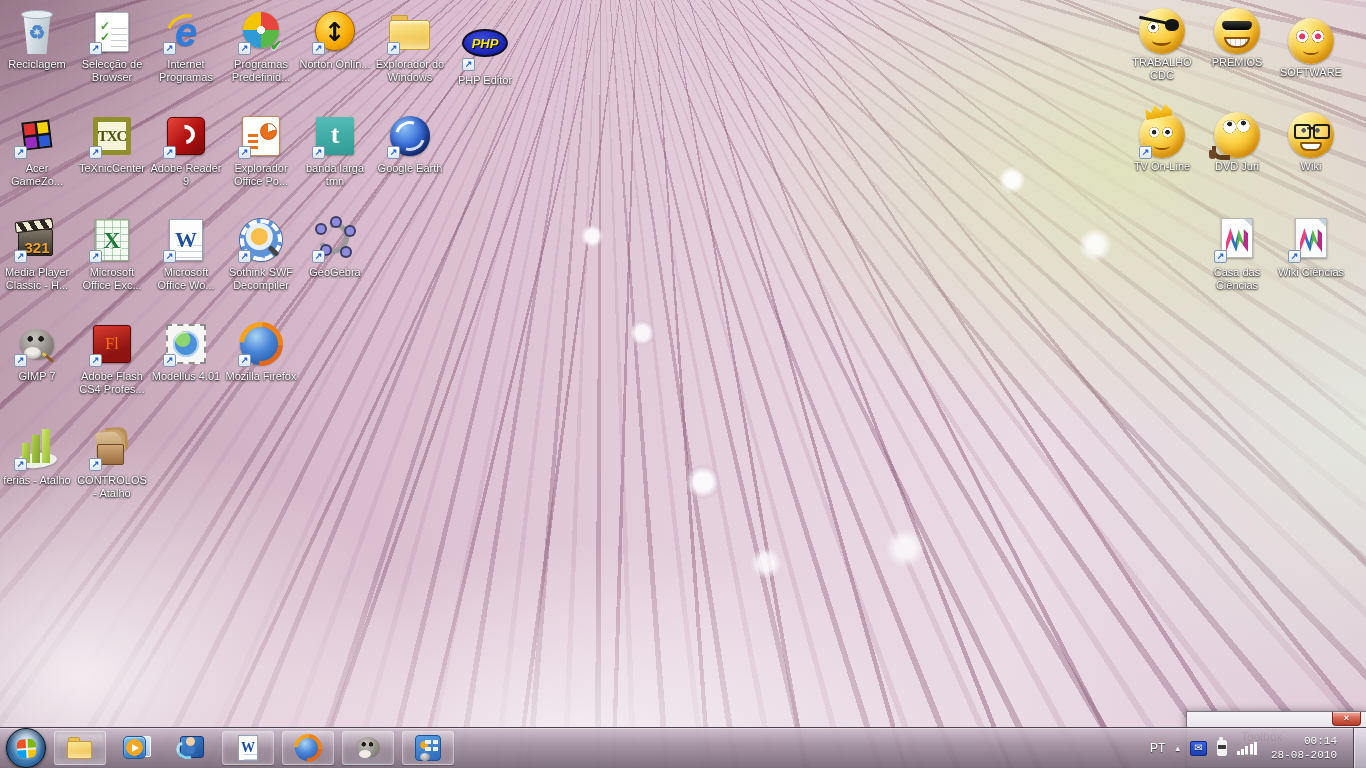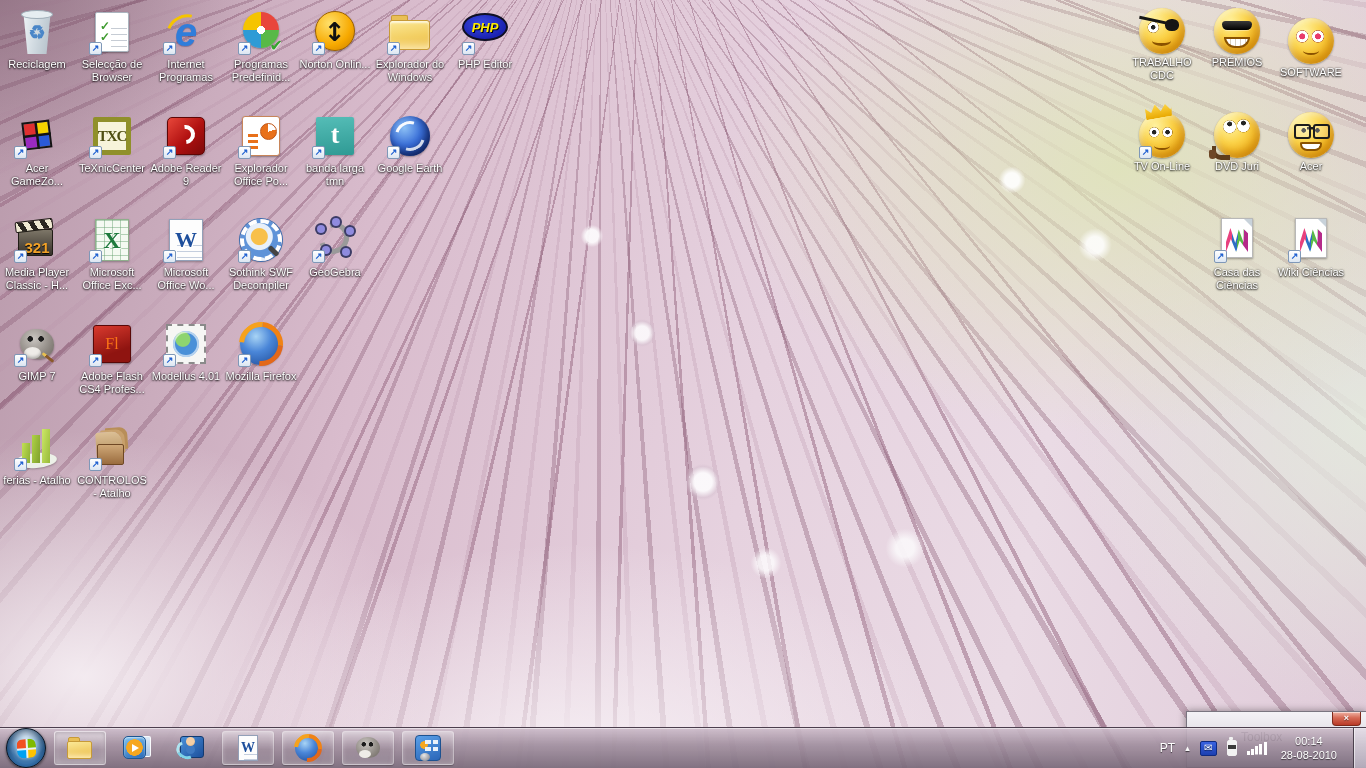--- a/index.html
+++ b/index.html
@@ -297,21 +297,21 @@
   .chev{font-size:9px;opacity:.95;cursor:pointer;}
   .mail{width:17px;height:15px;border-radius:2px;display:flex;align-items:center;justify-content:center;cursor:pointer;
     background:linear-gradient(#3a62e0,#1b3fb0);border:1px solid #0f2a80;font-size:10px;line-height:10px;}
   .batt{width:10px;height:16px;border:1.5px solid #f2f2f2;border-radius:2px;position:relative;cursor:pointer;
     background:linear-gradient(#f2f2f2 0 30%,#3a3a3a 30% 55%,#f2f2f2 55%);}
   .batt::before{content:"";position:absolute;left:1.5px;top:-4px;width:4px;height:2.5px;background:#f2f2f2;border-radius:1px;}
   .sig{width:20px;height:13px;cursor:pointer;
     background:linear-gradient(#fff,#fff) 0 100%/3px 4px,linear-gradient(#fff,#fff) 4.2px 100%/3px 6px,
       linear-gradient(#fff,#fff) 8.4px 100%/3px 8.5px,linear-gradient(#fff,#fff) 12.6px 100%/3px 10.5px,
       linear-gradient(#fff,#fff) 16.8px 100%/3px 13px;background-repeat:no-repeat;}
-  .clock{text-align:center;line-height:14px;margin:8px 4px;cursor:pointer;}
+  .clock{text-align:right;line-height:14px;margin:8px 4px;cursor:pointer;font-family:Liberation Mono, monospace;}
   .showdesk{width:13px;height:41px;margin-left:2px;cursor:pointer;border-left:1px solid rgba(60,50,62,.9);
     box-shadow:inset 1px 0 0 rgba(255,255,255,.55);
     background:linear-gradient(rgba(238,234,242,.7),rgba(205,200,214,.65));}
 </style>
 </head>
 <body>
 
 <div class="desktop">
   <div class="wallpaper"></div>
   <div id="icons">
@@ -338,21 +338,21 @@
       <div class="di" style="left: 299px; top: 8px;">
         <div class="art art-norton">↕</div>
         <span class="sc">↗</span>
         <div class="label">Norton Onlin...</div>
       </div>
       <div class="di" style="left: 374px; top: 8px;">
         <div class="art art-folder"></div>
         <span class="sc">↗</span>
         <div class="label">Explorador do Windows</div>
       </div>
-      <div class="di" style="left: 449px; top: 8px;">
+      <div class="di" style="left: 449px; top: 24px;">
         <div class="art art-php">PHP</div>
         <span class="sc">↗</span>
         <div class="label">PHP Editor</div>
       </div>
       <div class="di" style="left: 1px; top: 112px;">
         <div class="art art-cube"></div>
         <span class="sc">↗</span>
         <div class="label">Acer GameZo...</div>
       </div>
       <div class="di" style="left: 76px; top: 112px;">
@@ -463,21 +463,21 @@
       <div class="di" style="left: 1201px; top: 112px;">
         <div class="art art-smiley-pipe">
           <i class="acc"></i>
         </div>
         <div class="label">DVD Juri</div>
       </div>
       <div class="di" style="left: 1275px; top: 112px;">
         <div class="art art-smiley-glasses">
           <i class="acc"></i>
         </div>
-        <div class="label">Acer</div>
+        <div class="label">Wiki</div>
       </div>
       <div class="di" style="left: 1201px; top: 216px;">
         <div class="art art-cdc-page">
           <i class="acc"></i>
         </div>
         <span class="sc">↗</span>
         <div class="label">Casa das Ciências</div>
       </div>
       <div class="di" style="left: 1275px; top: 216px;">
         <div class="art art-cdc-page">

